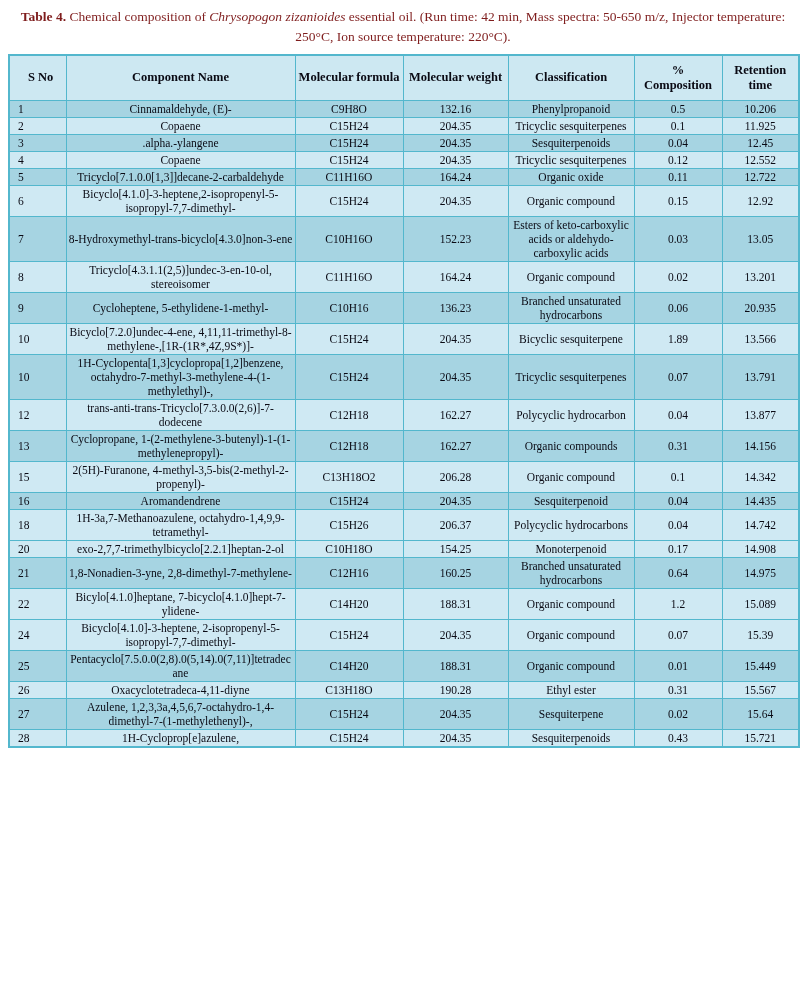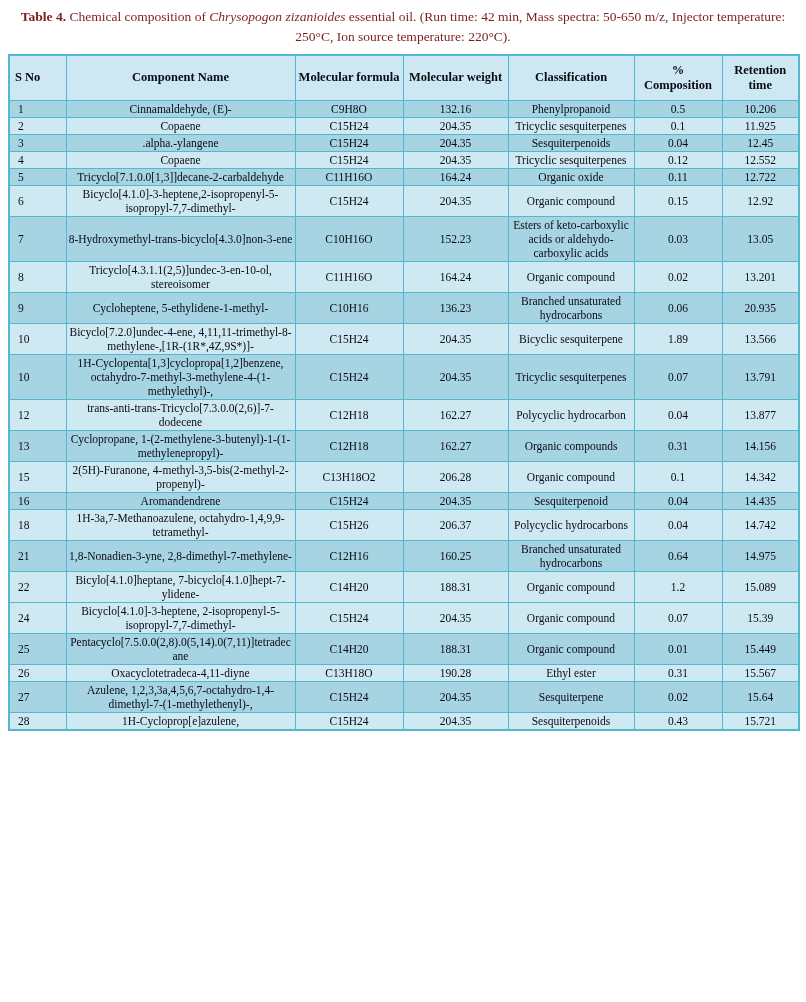--- a/index.html
+++ b/index.html
@@ -37,21 +37,21 @@
     font-size:12.5px;font-weight:bold;line-height:1.2;
     padding:7px 2px;
   }
   td{
     font-size:11.5px;line-height:1.22;
     padding:1px 2px;
   }
   tr.dark td{background:var(--row-dark);}
   tr.light td{background:var(--row-light);}
   td.sno{text-align:left;padding-left:8px;}
-  th.sno-h{text-align:left;padding-left:5px;}
+  th.sno-h{text-align:left;padding-left:18px;}
 </style>
 </head>
 <body>
 
 <div class="caption">
   <span class="bold">Table 4.</span><span> Chemical composition of </span><span class="italic">Chrysopogon zizanioides</span><span> essential oil. (Run time: 42 min, Mass spectra: 50-650 m/z, Injector temperature: 250°C, Ion source temperature: 220°C).</span>
 </div>
 
 <table>
   <colgroup>
@@ -212,20 +212,29 @@
       </tr>
       <tr class="light">
         <td class="sno">18</td>
         <td>1H-3a,7-Methanoazulene, octahydro-1,4,9,9-tetramethyl-</td>
         <td>C15H26</td>
         <td>206.37</td>
         <td>Polycyclic hydrocarbons</td>
         <td>0.04</td>
         <td>14.742</td>
       </tr>
+      <tr class="light">
+        <td class="sno">20</td>
+        <td>exo-2,7,7-trimethylbicyclo[2.2.1]heptan-2-ol</td>
+        <td>C10H18O</td>
+        <td>154.25</td>
+        <td>Monoterpenoid</td>
+        <td>0.17</td>
+        <td>14.908</td>
+      </tr>
       <tr class="dark">
         <td class="sno">21</td>
         <td>1,8-Nonadien-3-yne, 2,8-dimethyl-7-methylene-</td>
         <td>C12H16</td>
         <td>160.25</td>
         <td>Branched unsaturated hydrocarbons</td>
         <td>0.64</td>
         <td>14.975</td>
       </tr>
       <tr class="light">

